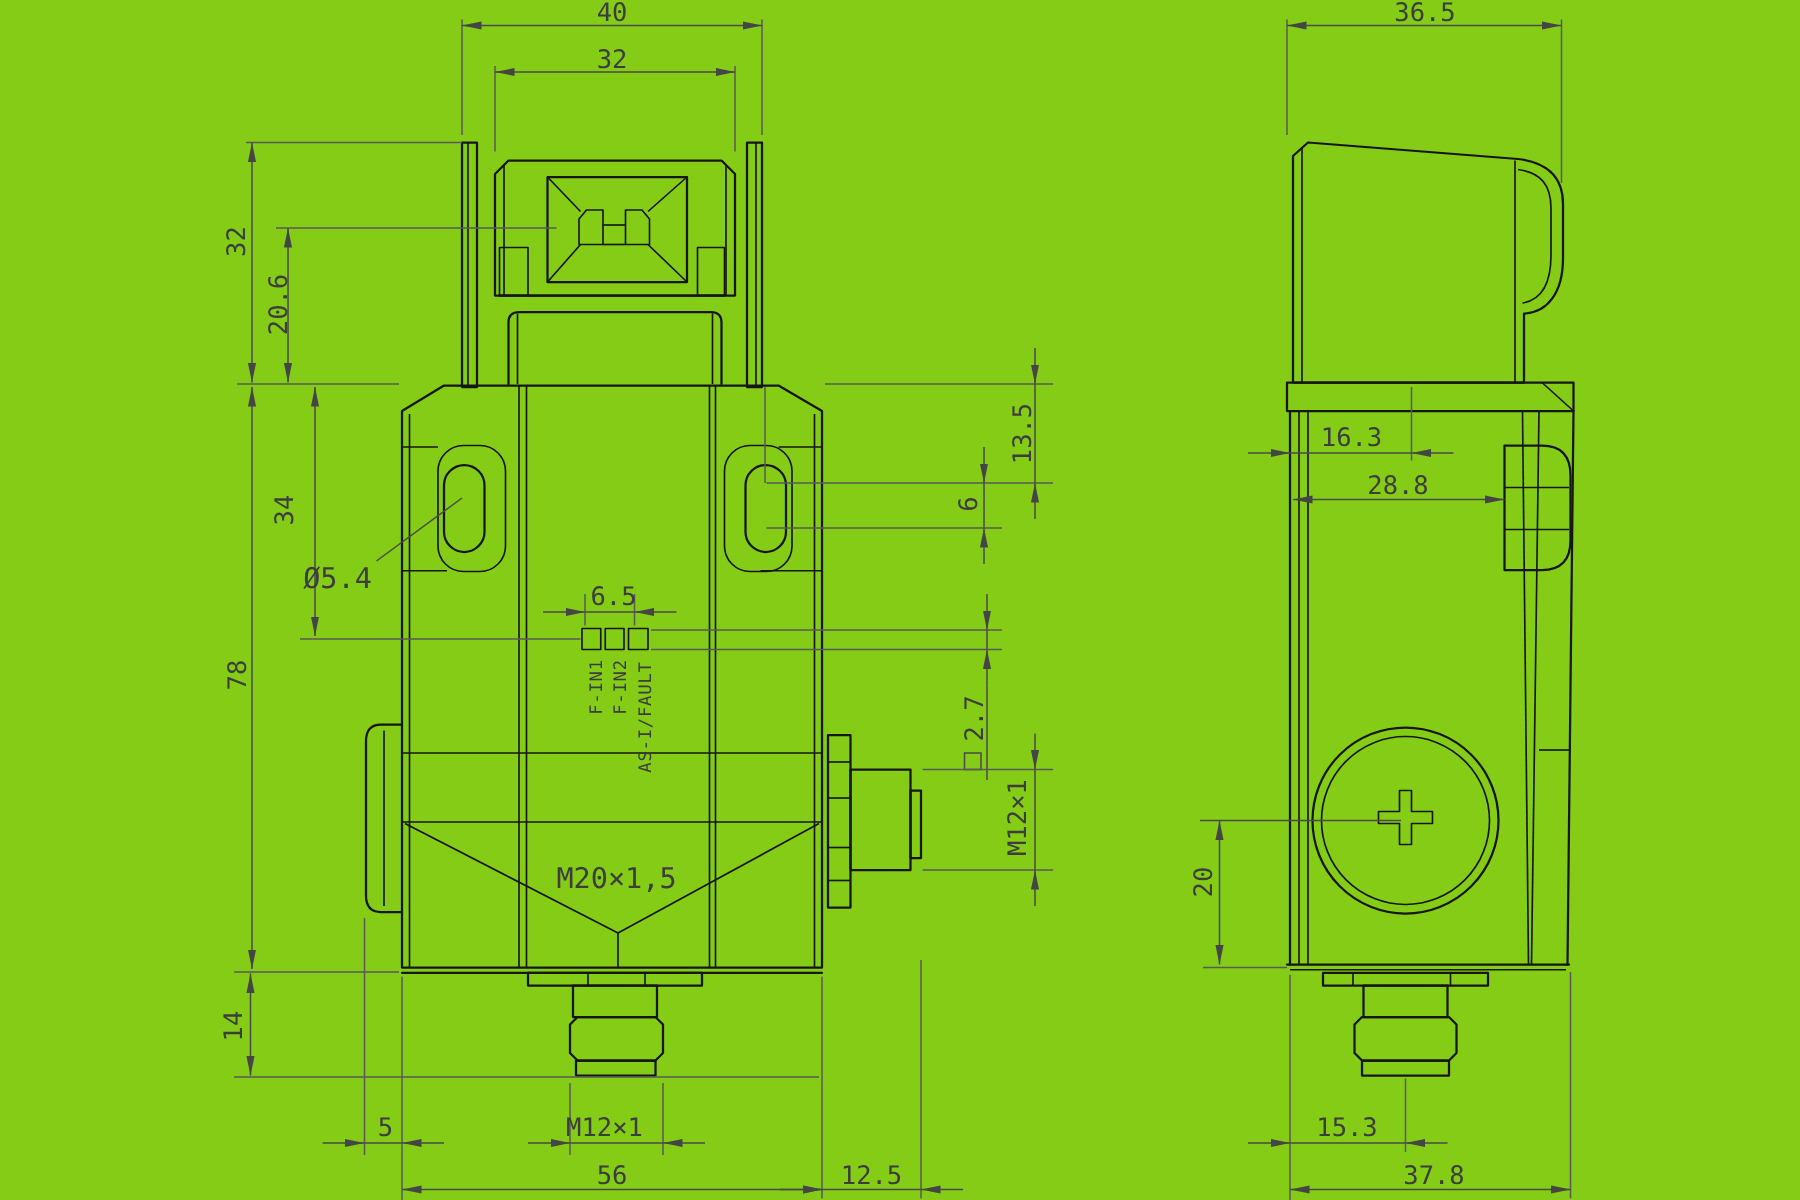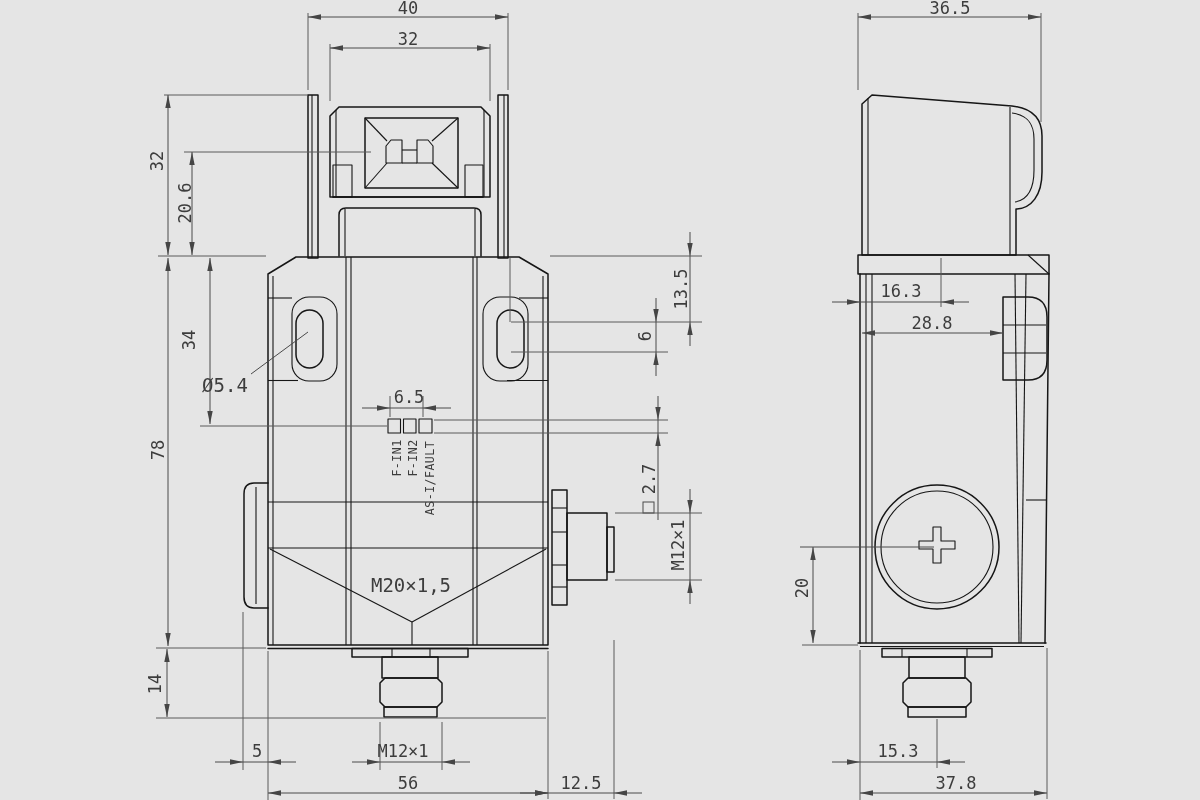--- a/index.html
+++ b/index.html
@@ -1,16 +1,16 @@
 <!DOCTYPE html>
 <html><head>
 <meta charset="utf-8">
 <style>
   html,body{margin:0;padding:0;background:#ffffff;}
-  .stage{position:relative;width:1200px;height:800px;background:#e5e5e5;overflow:hidden;
+  .stage{position:relative;width:1200px;height:800px;background:#84cc16;overflow:hidden;
          font-family:"DejaVu Sans Mono","Liberation Mono",monospace;}
   svg{display:block}
   
   .g{stroke:#161616;stroke-width:1.5;fill:none;stroke-linejoin:round;stroke-linecap:round;}
   .g1{stroke:#161616;stroke-width:1.1;fill:none;stroke-linejoin:round;}
   
   .d{stroke:#5a5a5a;stroke-width:1;fill:none;}
   .dl{stroke:#4a4a4a;stroke-width:1;fill:none;}
   text{fill:#3d3d3d;font-family:"DejaVu Sans Mono","Liberation Mono",monospace;}
   .t17{font-size:17px;}

